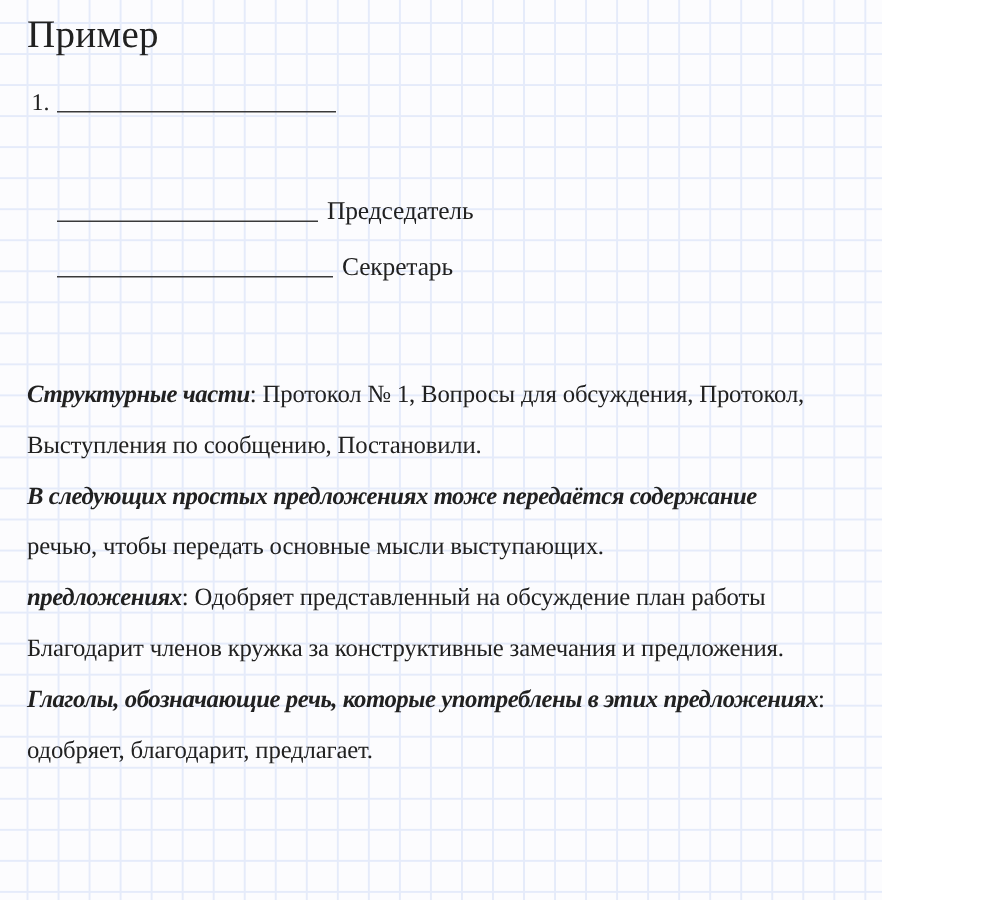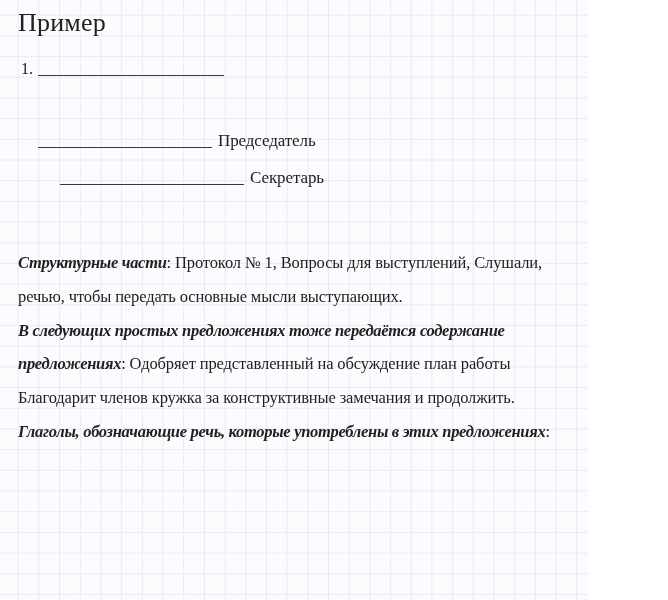--- a/index.html
+++ b/index.html
@@ -35,21 +35,21 @@
   .list-line {
     position: absolute;
     left: 21px; top: 60px;
     font-size: 16px;
     line-height: 18px;
   }
   .num { margin-right: 5px; }
   .blank-1 { width: 186px; }
   .sig-row { position: absolute; left: 38px; font-size: 17px; line-height: 20px; letter-spacing: -0.1px; }
   .sig-row-1 { top: 131px; }
-  .sig-row-2 { top: 168px; margin-left: 22px; }
+  .sig-row-2 { top: 168px; }
   .blank-2 { width: 174px; }
   .blank-3 { width: 184px; }
   .sig-label { margin-left: 6px; }
   .body-text {
     position: absolute;
     left: 18px; top: 246px;
     width: 648px;
     font-size: 16.5px;
     letter-spacing: -0.12px;
   }
@@ -78,21 +78,23 @@
 
   <div class="sig-row sig-row-1">
     <span class="blank blank-2"></span><span class="sig-label">Председатель</span>
   </div>
 
   <div class="sig-row sig-row-2">
     <span class="blank blank-3"></span><span class="sig-label">Секретарь</span>
   </div>
 
   <div class="body-text">
-      <div class="tline"><span class="bi">Структурные части</span><span>: Протокол № 1, Вопросы для выступлений, Слушали,</span></div>
+      <div class="tline"><span class="bi">Структурные части</span><span>: Протокол № 1, Вопросы для обсуждения, Протокол,</span></div>
+      <div class="tline"><span>Выступления по сообщению, Постановили.</span></div>
+      <div class="tline"><span class="bi">В следующих простых предложениях тоже передаётся содержание</span></div>
       <div class="tline"><span>речью, чтобы передать основные мысли выступающих.</span></div>
-      <div class="tline"><span class="bi">В следующих простых предложениях тоже передаётся содержание</span></div>
       <div class="tline"><span class="bi">предложениях</span><span>: Одобряет представленный на обсуждение план работы</span></div>
-      <div class="tline"><span>Благодарит членов кружка за конструктивные замечания и продолжить.</span></div>
+      <div class="tline"><span>Благодарит членов кружка за конструктивные замечания и предложения.</span></div>
       <div class="tline"><span class="bi">Глаголы, обозначающие речь, которые употреблены в этих предложениях</span><span>:</span></div>
+      <div class="tline"><span>одобряет, благодарит, предлагает.</span></div>
     </div>
 
 </div>
 
 </body></html>

